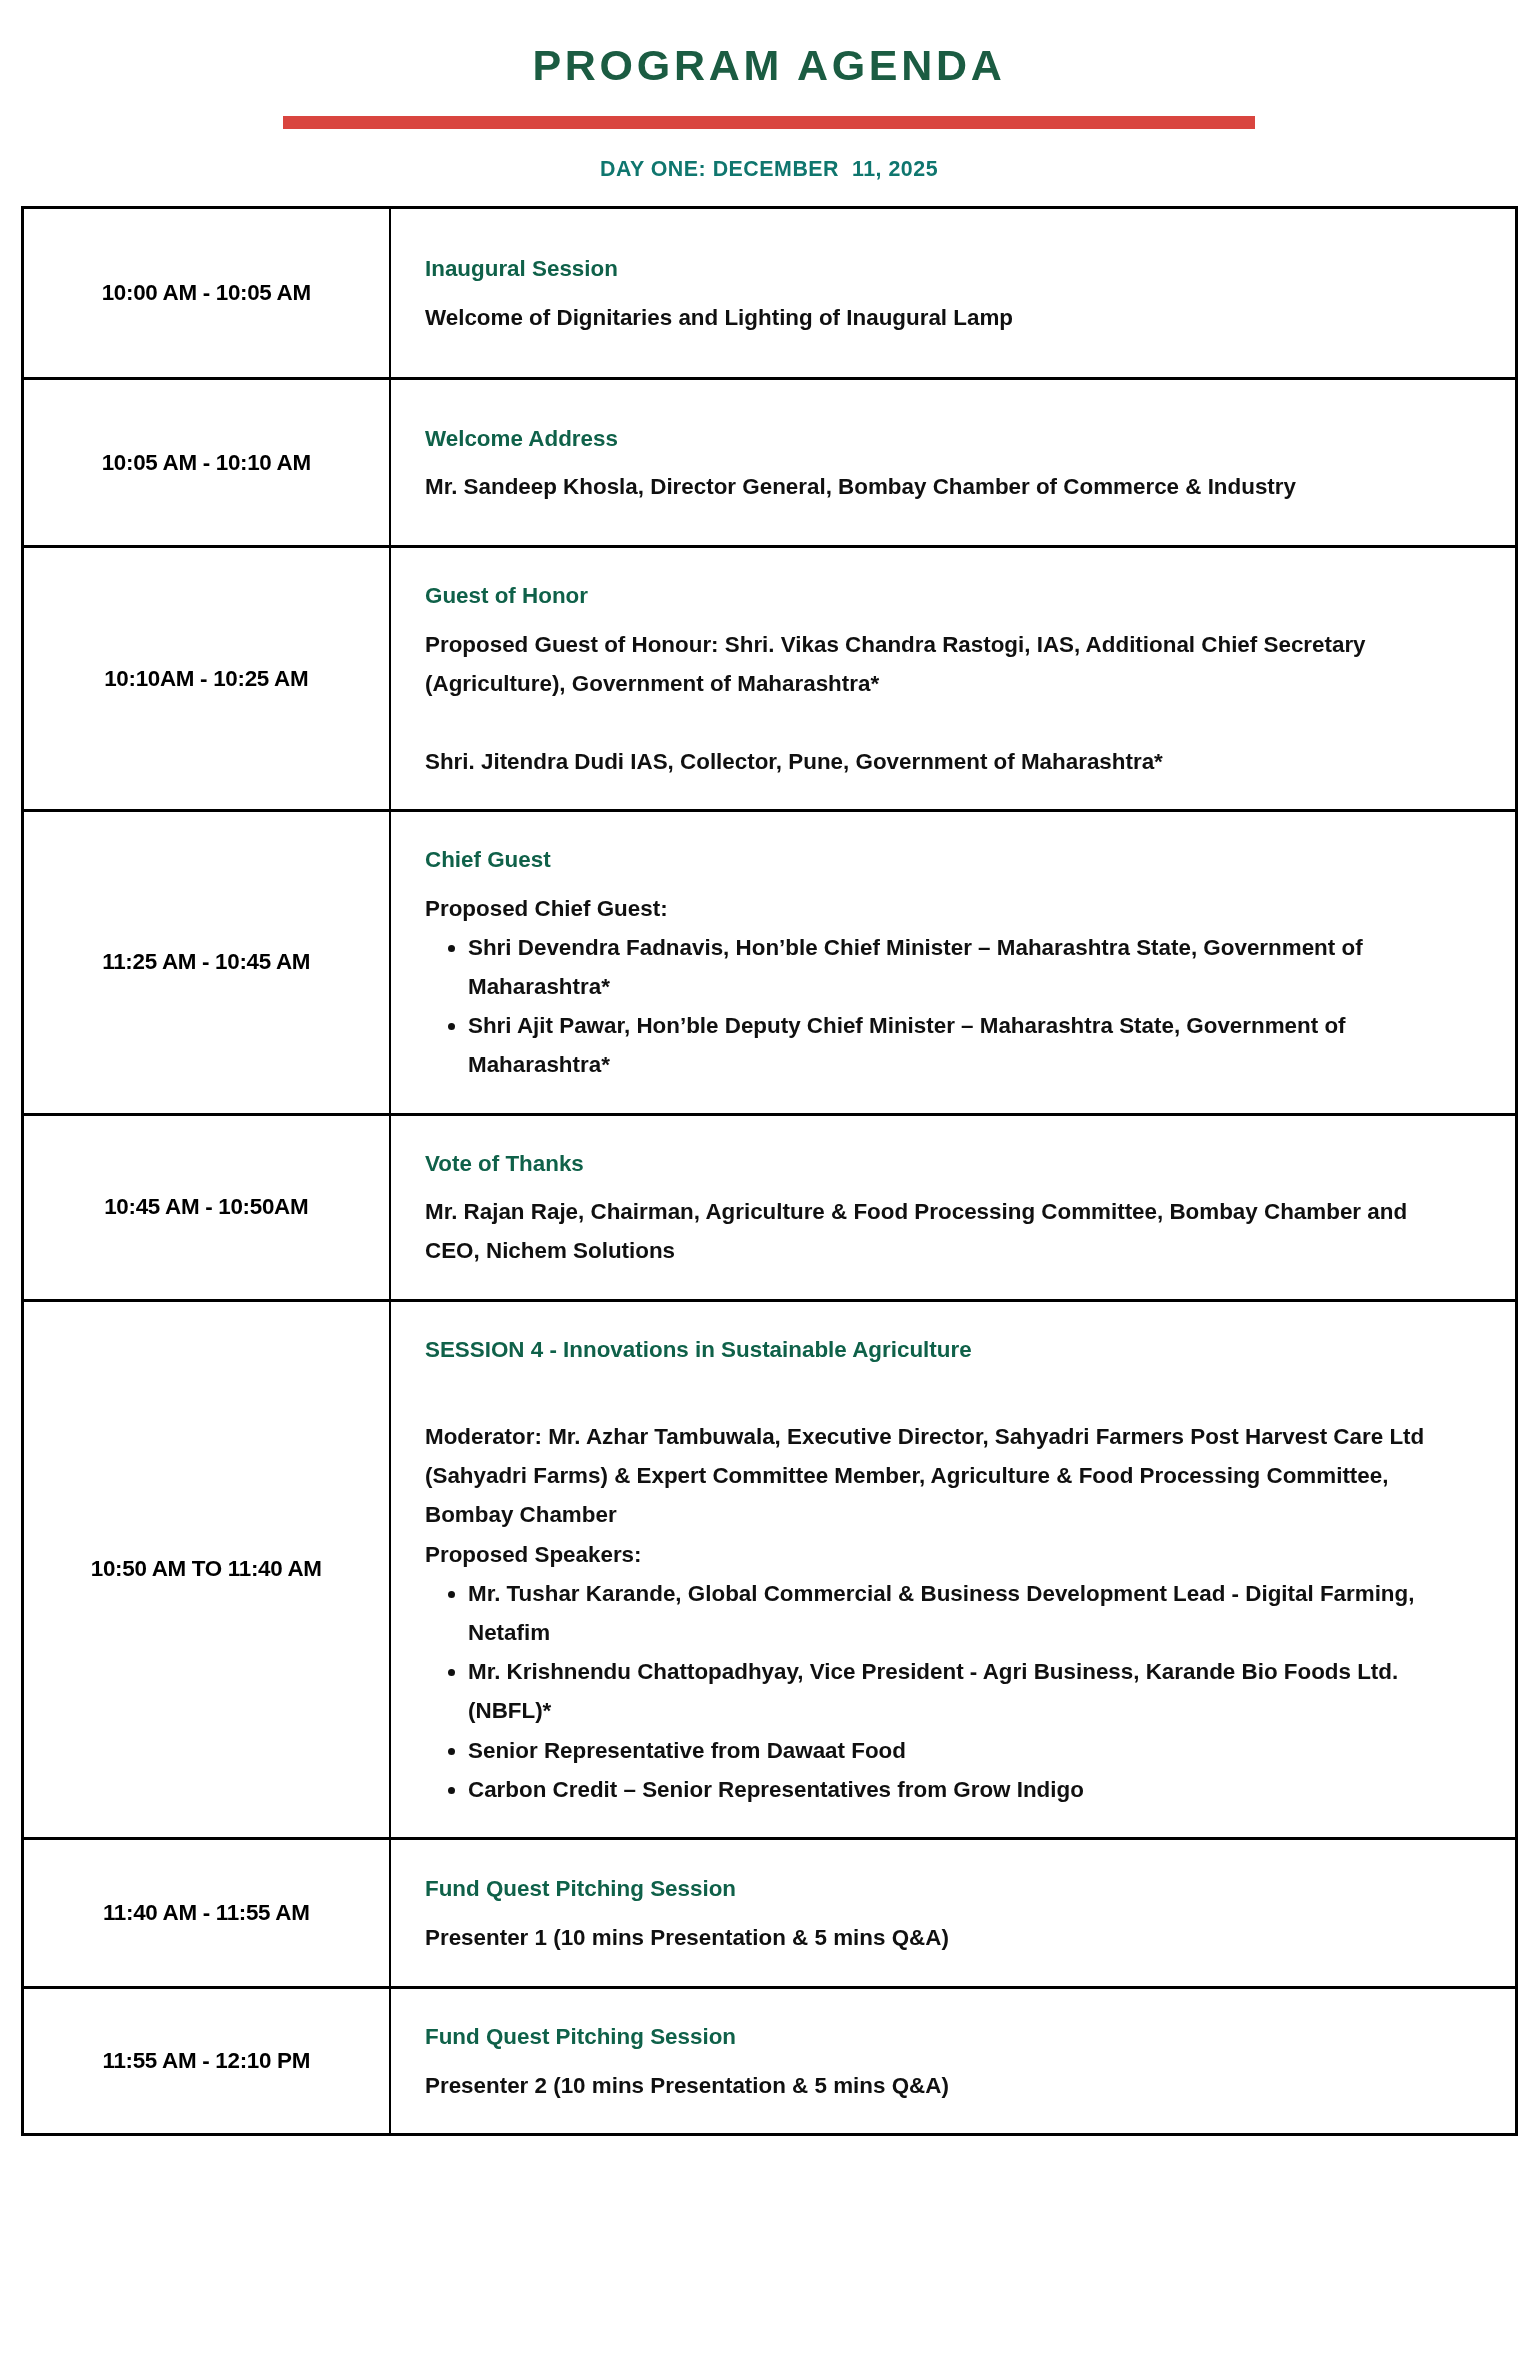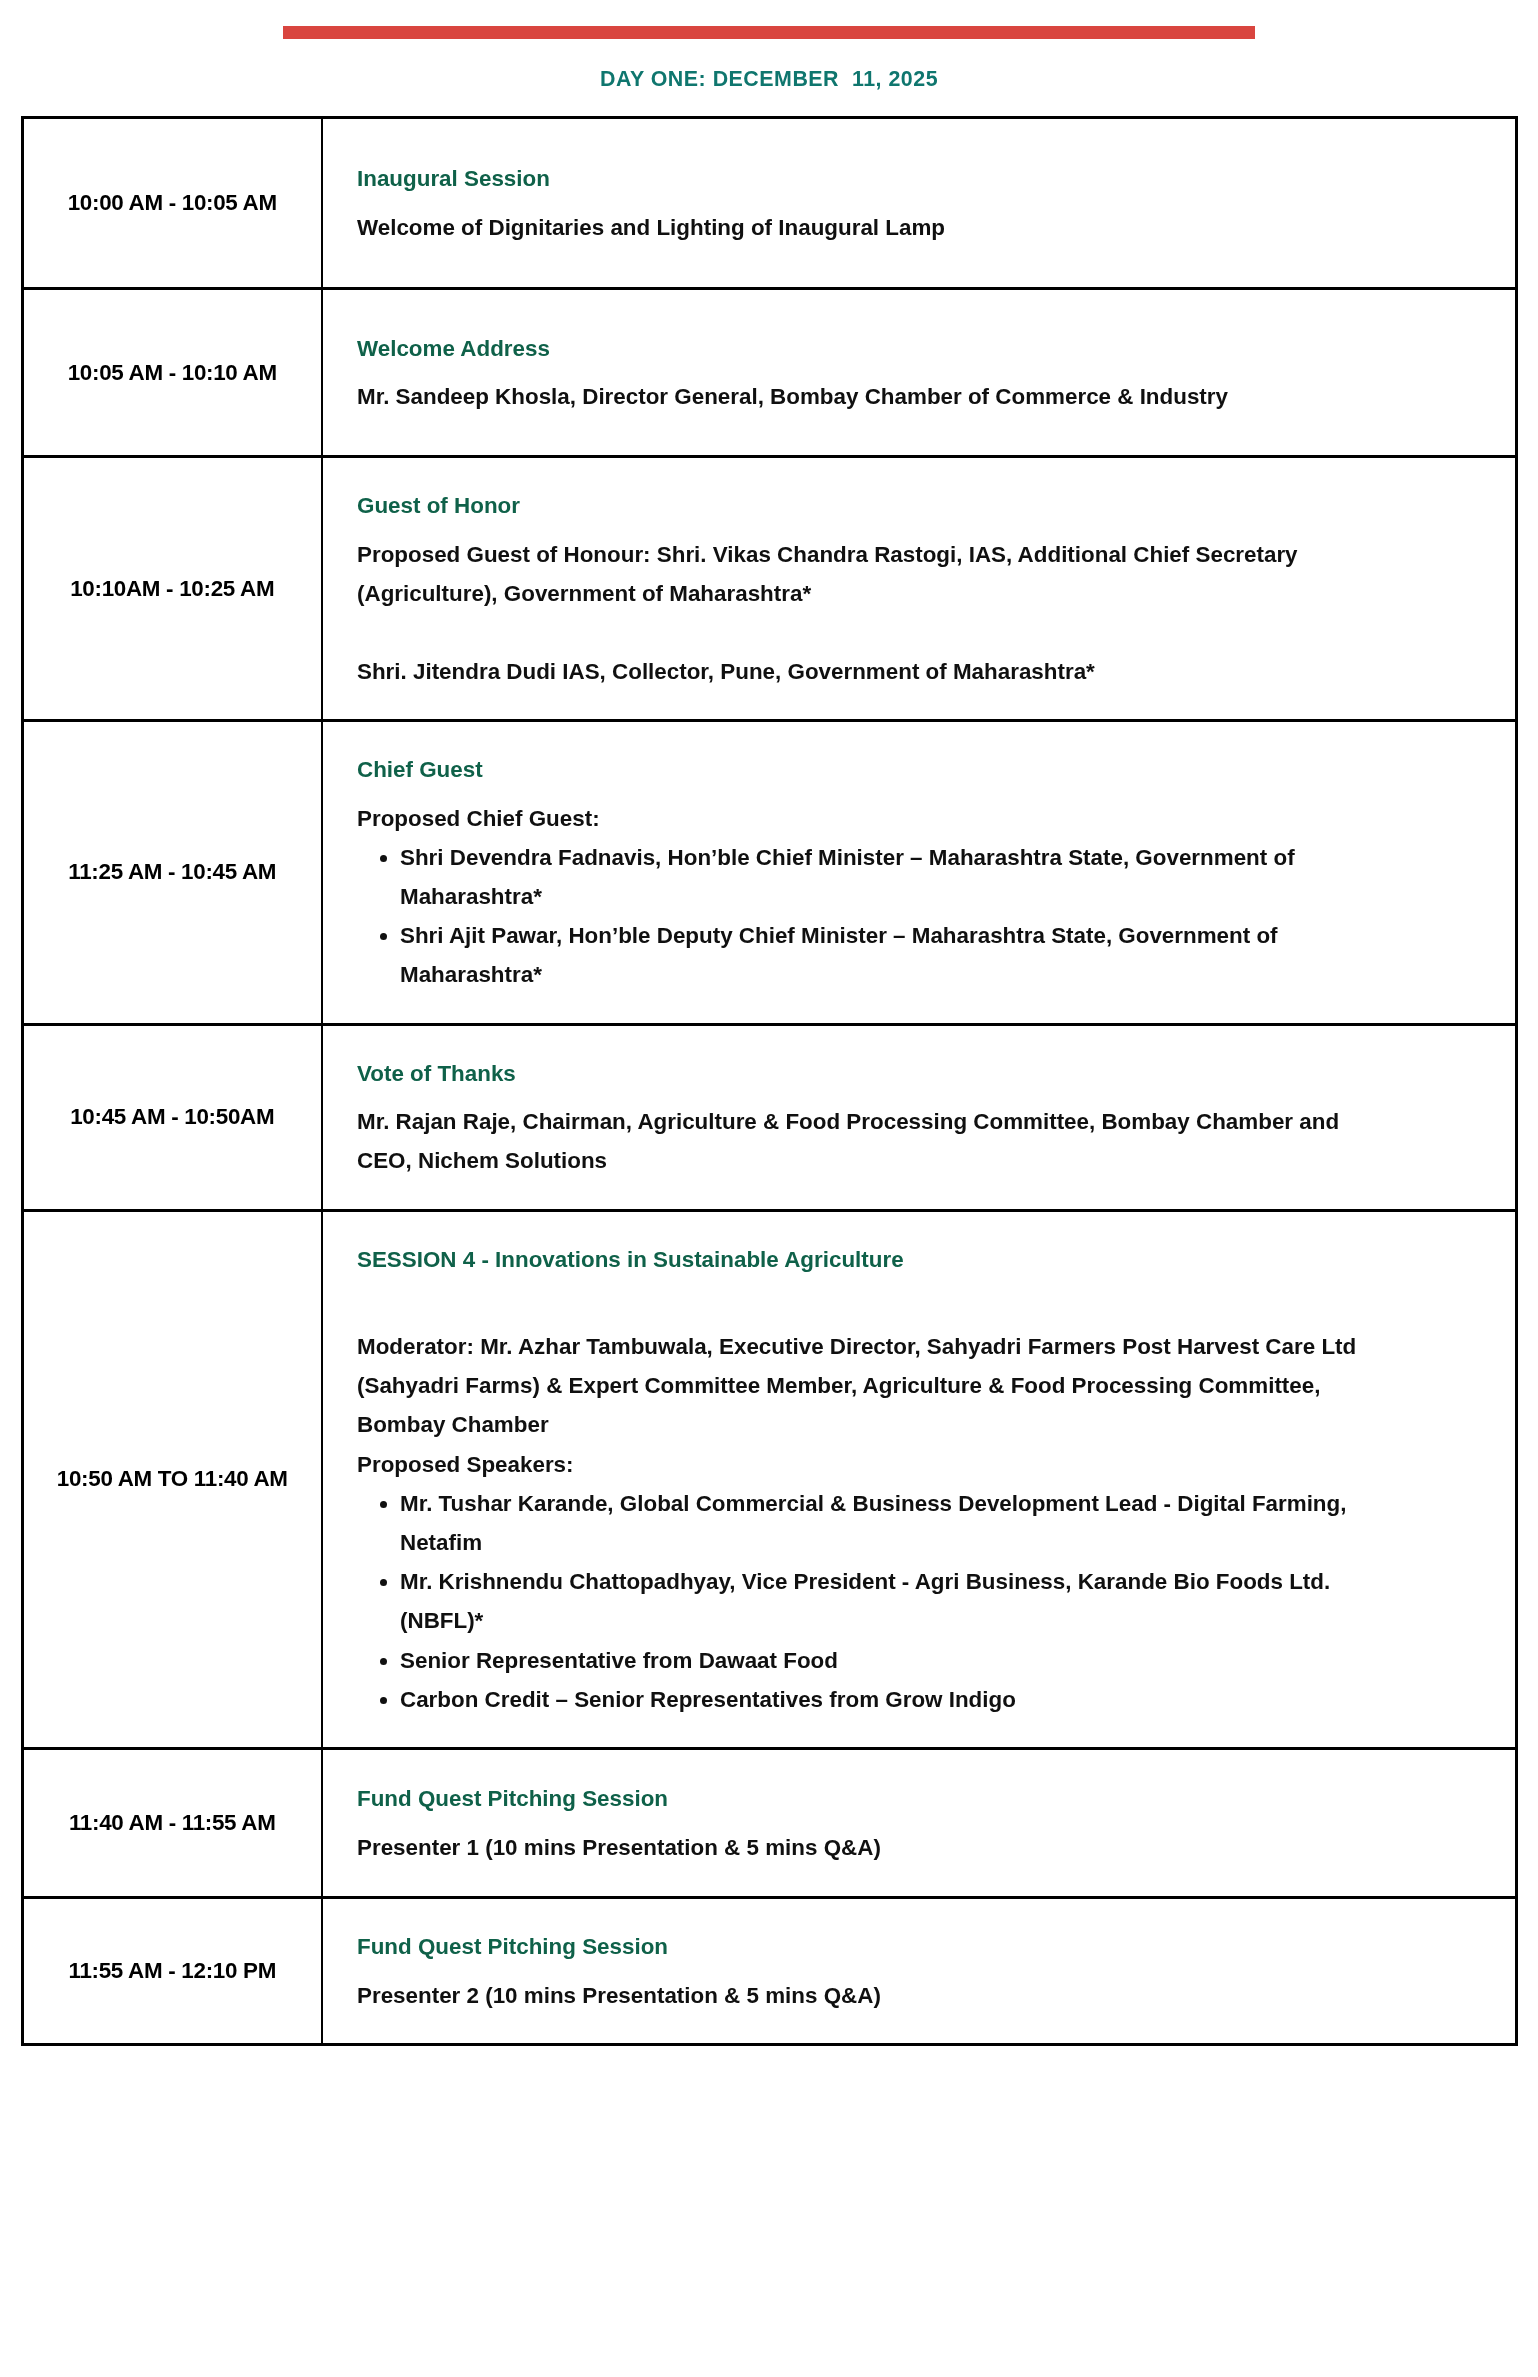--- a/index.html
+++ b/index.html
@@ -49,21 +49,21 @@
   }
   td{
     vertical-align:middle;
     border-left:2.8px solid #000;
     border-right:2.8px solid #000;
     border-top:3.7px solid #000;
     border-bottom:3.7px solid #000;
     margin-left:31px;
   }
   td.time-cell{
-    width:300px;
+    width:368px;
     text-align:center;
     font-size:22.4px;
     font-weight:700;
     letter-spacing:-0.3px;
     padding:9.3px 11.2px;
     color:#000;
   }
   td.content-cell{
     padding:28px 37px 28px 34px;
   }
@@ -101,20 +101,21 @@
   tr:nth-child(4){height:284px;}
   tr:nth-child(5){height:174px;}
   tr:nth-child(6){height:489px;}
   tr:nth-child(7){height:149px;}
   tr:nth-child(8){height:132px;}
 </style>
 </head>
 <body>
 
 <header>
+  <h1 class="page-title">PROGRAM AGENDA</h1>
   <div class="red-bar"></div>
   <div class="day-heading">DAY ONE: DECEMBER  11, 2025</div>
 </header>
 
 <table class="agenda">
   <tbody>
   <tr>
     <td class="time-cell">10:00 AM - 10:05 AM</td>
     <td class="content-cell">
       <p class="session-title">Inaugural Session</p>

